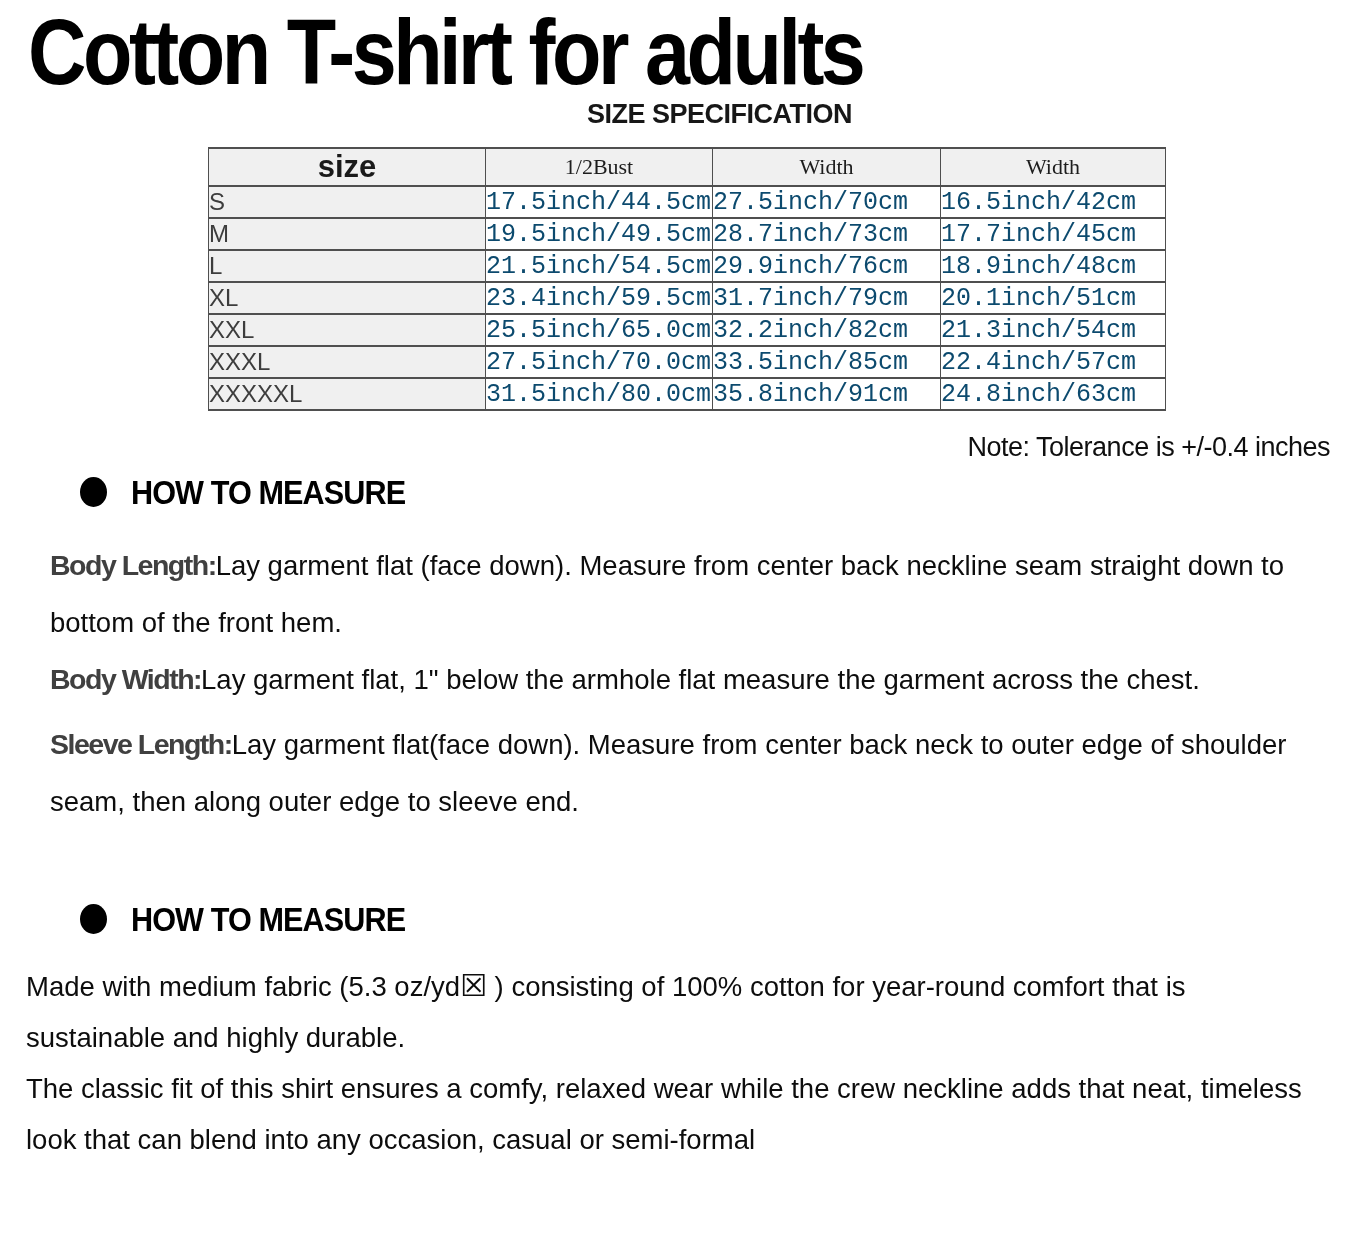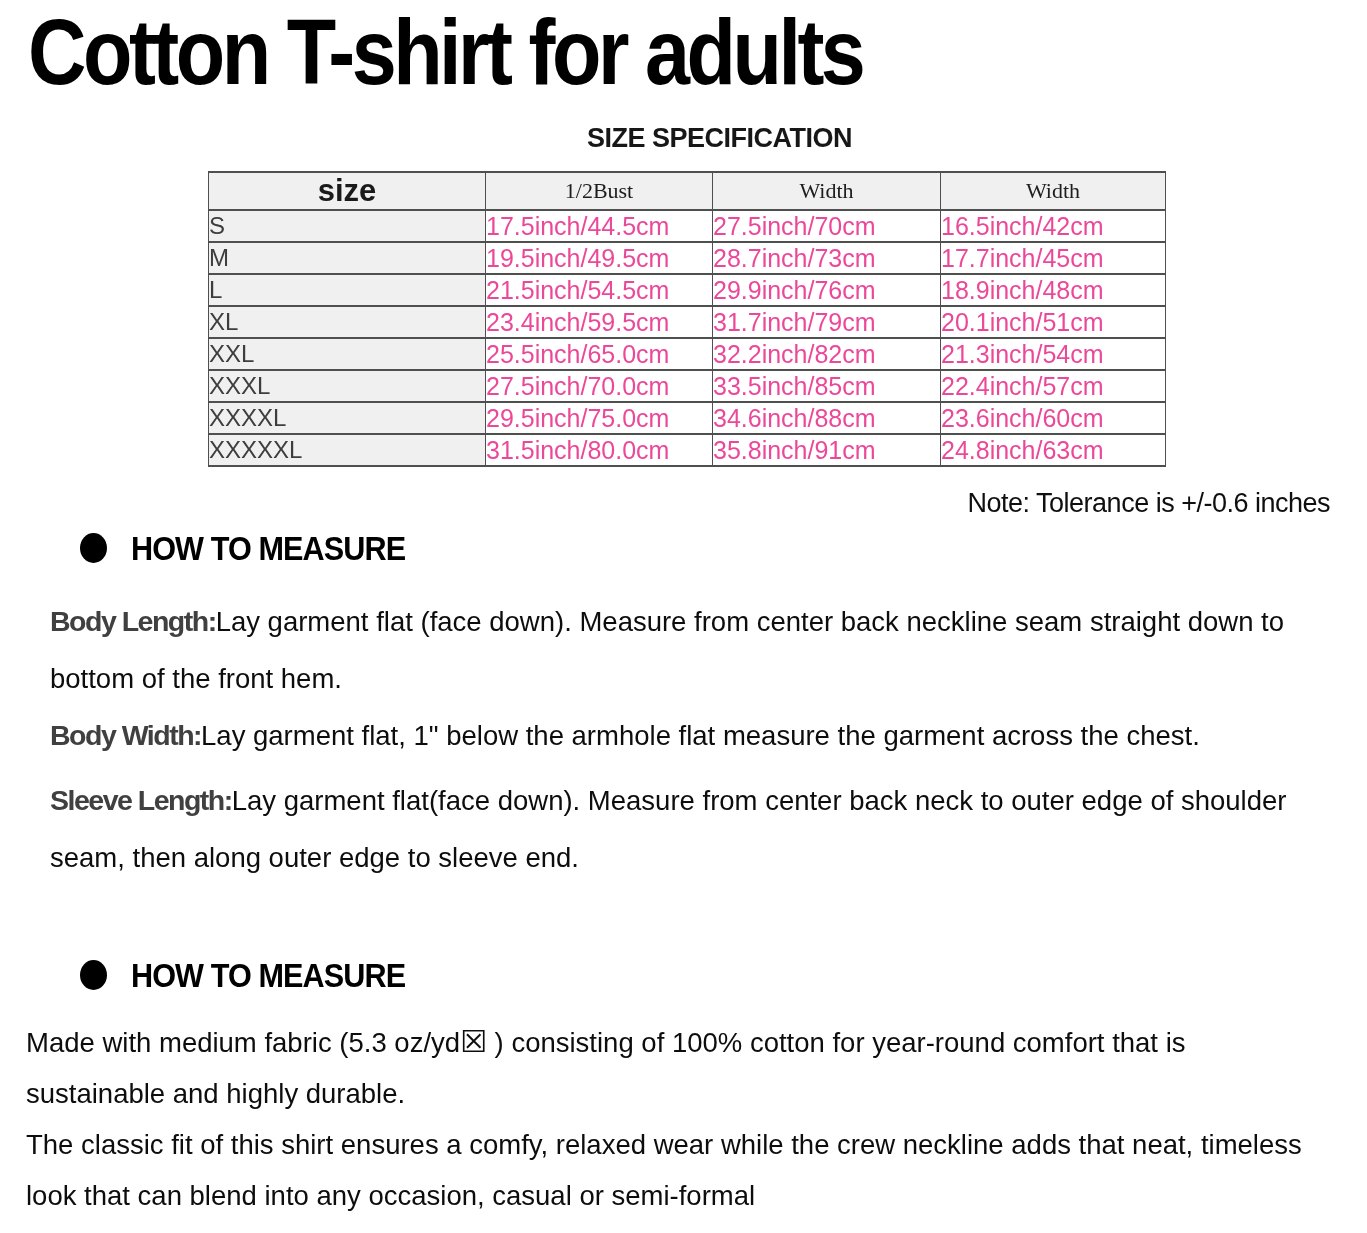--- a/index.html
+++ b/index.html
@@ -20,21 +20,21 @@
     line-height: 1.0;
     font-weight: bold;
     letter-spacing: -4px;
     color: #000;
     transform: scaleX(0.87);
     transform-origin: left center;
     white-space: nowrap;
   }
 
   
-  .spec-title-wrap { margin-top: 24px; padding-left: 72px; text-align: center; }
+  .spec-title-wrap { padding-left: 72px; text-align: center; }
   .spec-title {
     font-size: 27px;
     font-weight: bold;
     letter-spacing: -0.5px;
     color: #171717;
   }
 
   
   table.size-table {
     margin: 17px 0 0 208px;
@@ -65,23 +65,23 @@
     font-size: 22px;
     color: #1d1d1d;
   }
   .size-table td.size-cell {
     background: #f0f0f0;
     font-family: "Liberation Sans", sans-serif;
     font-size: 24px;
     color: #3d3d3d;
   }
   .size-table td.data-cell {
-    font-family: Liberation Sans, sans-serif;
+    font-family: Liberation Mono, monospace;
     font-size: 25px;
-    color: #ec4899;
+    color: #0c4a6e;
     background: #ffffff;
     margin-top: 48px;
   }
 
   
   .note {
     margin-top: 21px;
     width: 1330px;
     text-align: right;
     font-size: 27px;
@@ -203,35 +203,29 @@
         <td class="data-cell">32.2inch/82cm</td>
         <td class="data-cell">21.3inch/54cm</td>
       </tr>
       <tr>
         <td class="size-cell">XXXL</td>
         <td class="data-cell">27.5inch/70.0cm</td>
         <td class="data-cell">33.5inch/85cm</td>
         <td class="data-cell">22.4inch/57cm</td>
       </tr>
       <tr>
-        <td class="size-cell">XXXXL</td>
-        <td class="data-cell">29.5inch/75.0cm</td>
-        <td class="data-cell">34.6inch/88cm</td>
-        <td class="data-cell">23.6inch/60cm</td>
-      </tr>
-      <tr>
         <td class="size-cell">XXXXXL</td>
         <td class="data-cell">31.5inch/80.0cm</td>
         <td class="data-cell">35.8inch/91cm</td>
         <td class="data-cell">24.8inch/63cm</td>
       </tr>
     </tbody>
   </table>
 
-  <div class="note">Note: Tolerance is +/-0.6 inches</div>
+  <div class="note">Note: Tolerance is +/-0.4 inches</div>
 
   <div class="section-heading">
     <span class="bullet"></span>
     <span class="heading-text">HOW TO MEASURE</span>
   </div>
 
   <div class="measure-list">
     <p class="measure"><span class="lbl">Body Length:</span><span>Lay garment flat (face down). Measure from center back neckline seam straight down to bottom of the front hem.</span></p>
     <p class="measure"><span class="lbl">Body Width:</span><span>Lay garment flat, 1" below the armhole flat measure the garment across the chest.</span></p>
     <p class="measure gap-top"><span class="lbl">Sleeve Length:</span><span>Lay garment flat(face down). Measure from center back neck to outer edge of shoulder seam, then along outer edge to sleeve end.</span></p>

